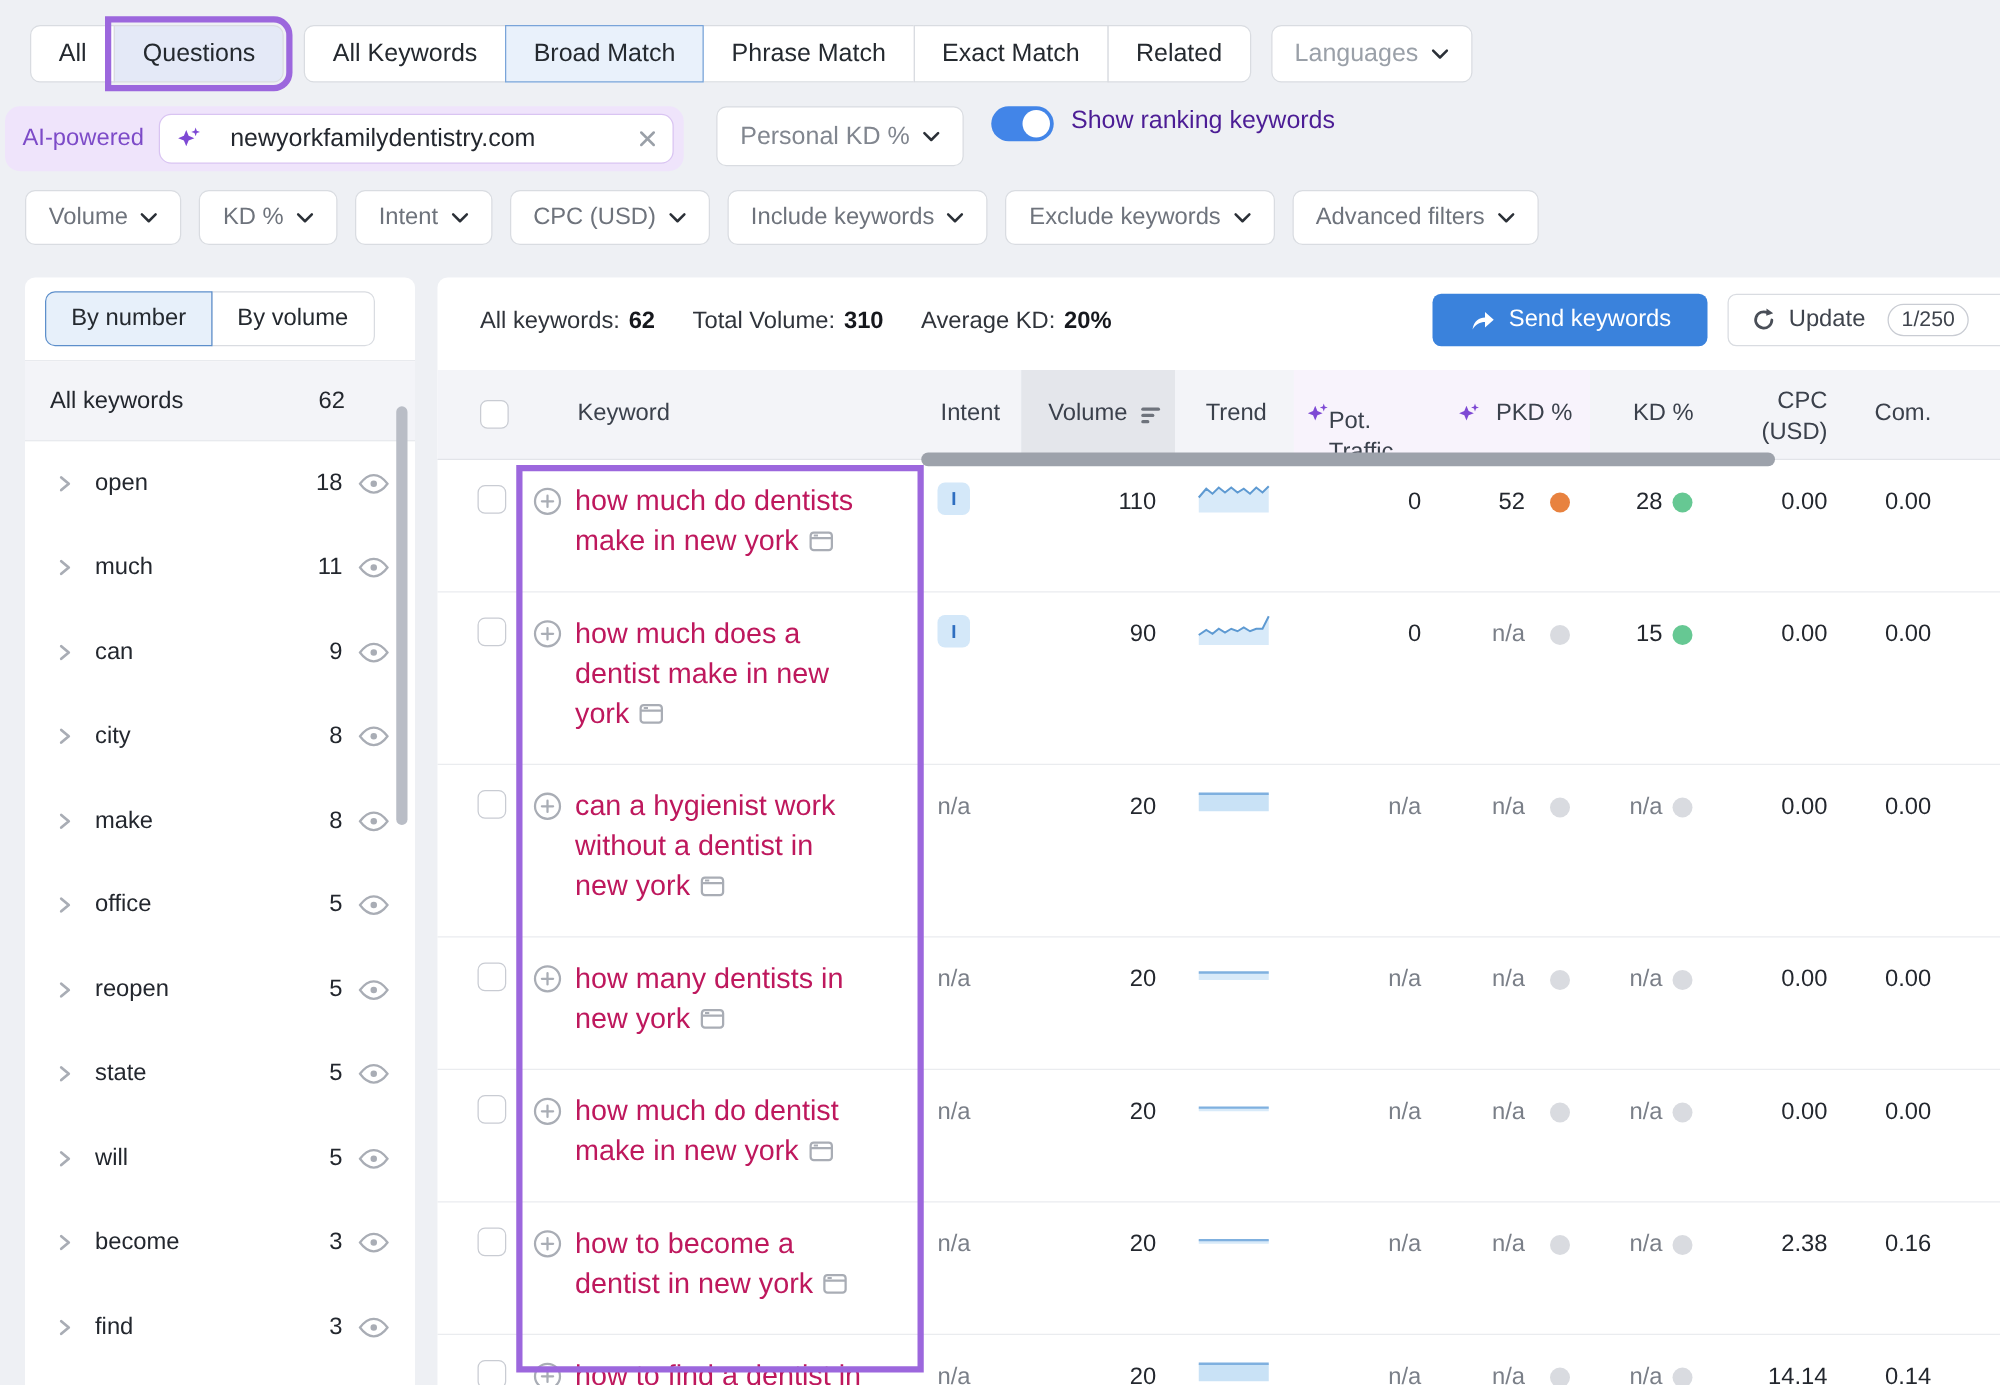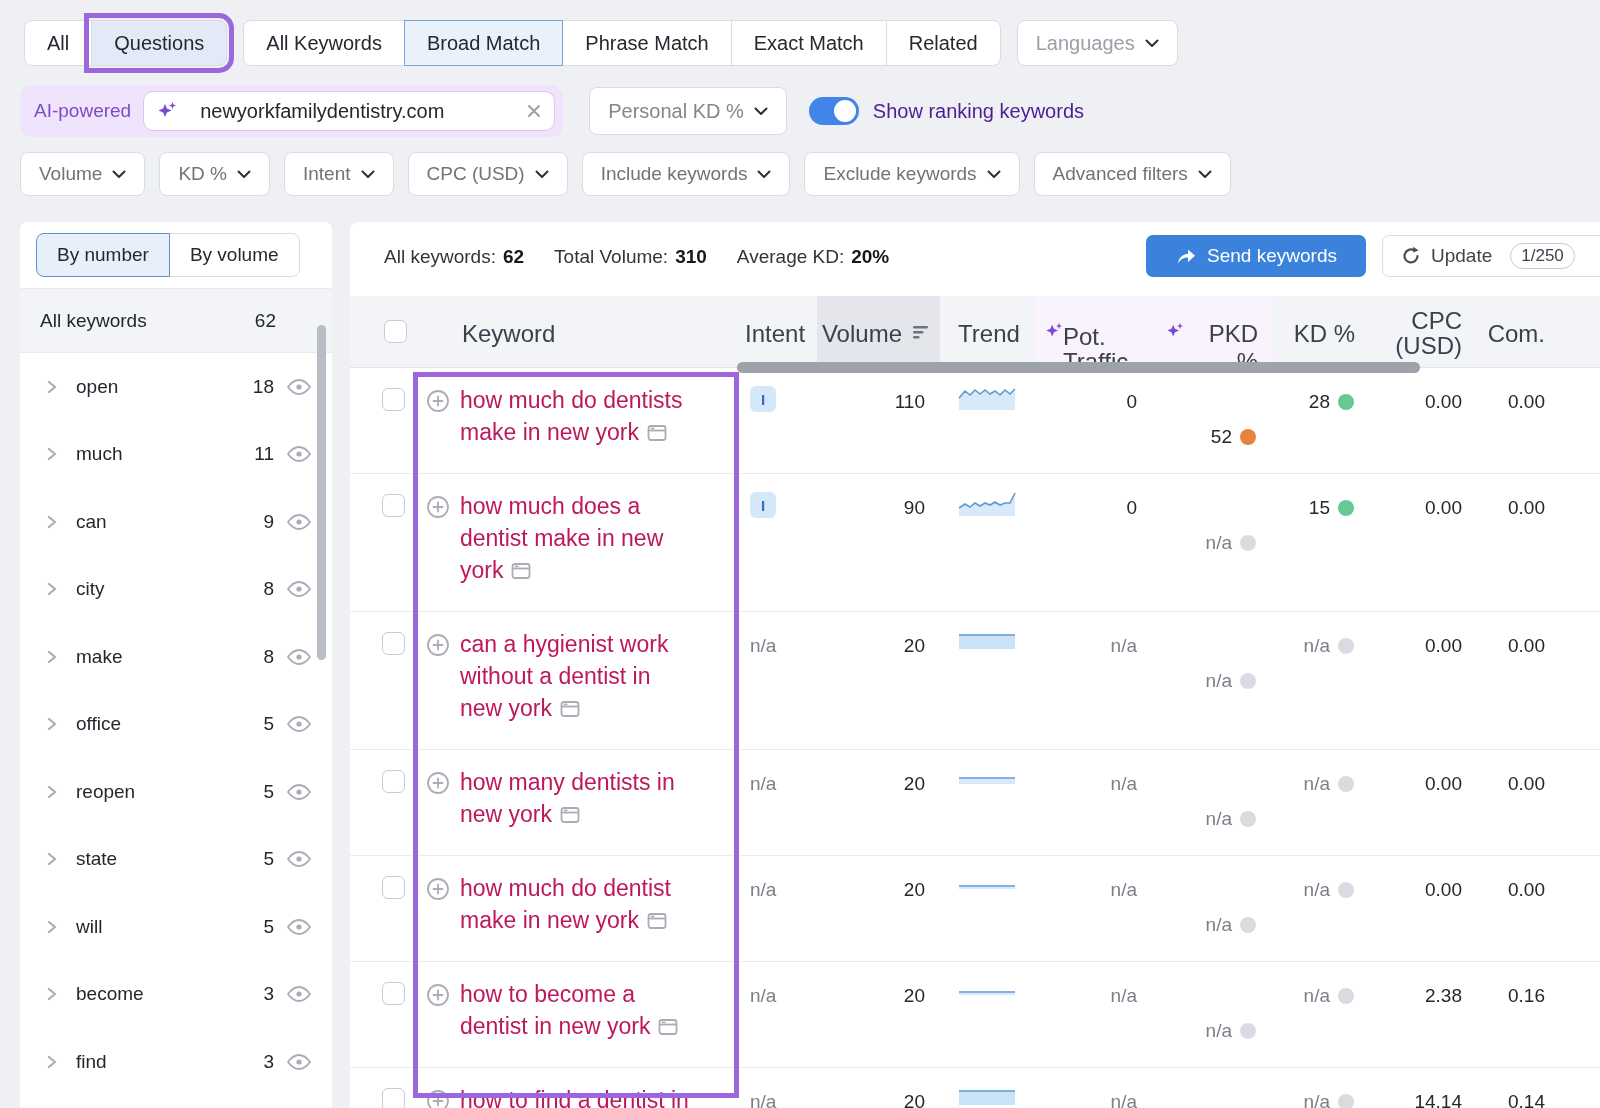--- a/index.html
+++ b/index.html
@@ -16,21 +16,21 @@
   .tab-group .tab:last-child { border-radius:0 8px 8px 0; }
   .tab-group .tab:only-child { border-radius:8px; }
   .tab.q-tab { background:#e4e9f7; outline:5px solid #9c67dd; outline-offset:2px; z-index:2; }
   .tab.active { background:#e9f1fb; border-color:#79a4d9; z-index:1; }
   .dd-btn { height:46px; padding:12px 18px; background:#fff; border:1px solid #d9dce1; border-radius:8px;
             font-family:inherit; font-size:20px; color:#81868f; display:flex; align-items:center; gap:10px;
             margin-left:16px; cursor:pointer; }
   .dd-btn svg { flex:none; }
 
   
-  .search-row { position:absolute; left:20px; top:85px; display:flex; align-items:center; }
+  .search-row { position:absolute; left:4px; top:85px; display:flex; }
   .ai-pill { background:#efe4fb; border-radius:12px; padding:6px 8px 6px 14px; display:flex; align-items:center; }
   .ai-label { color:#7d4bc8; font-size:19px; margin-right:12px; }
   .search-input-wrap { background:#fff; border:1px solid #d9c4f2; border-radius:10px; height:40px; width:412px;
                        display:flex; align-items:center; padding:0 12px; }
   .search-input-wrap input { border:none; outline:none; flex:1; font-family:inherit; font-size:20px; color:#23272e; margin-left:22px; }
   .clear-x { cursor:pointer; display:flex; align-items:center; }
   .pkd-dd { height:48px; margin-left:26px; font-size:20px; }
   .toggle { width:50px; height:28px; border-radius:14px; background:#4285e8; margin-left:22px; position:relative; cursor:pointer; }
   .toggle .knob { position:absolute; right:3px; top:3px; width:22px; height:22px; border-radius:50%; background:#fff; }
   .toggle-label { font-size:20px; color:#4c1d95; margin-left:14px; }
@@ -68,21 +68,21 @@
               justify-content:center; gap:10px; cursor:pointer; }
   .update-btn { position:absolute; left:1032px; top:13px; height:42px; width:260px; border:1px solid #d9dce1;
                 border-radius:7px; background:#fff; font-family:inherit; font-size:19px; color:#3f444d;
                 display:flex; align-items:center; padding-left:18px; gap:10px; cursor:pointer; }
   .update-pill { border:1px solid #c9ccd3; border-radius:13px; padding:2px 10px; font-size:17px; color:#3f444d; margin-left:8px; white-space:nowrap; }
 
   
   .t-head { position:absolute; left:0; top:74px; width:1250px; height:72px; background:#f3f4f8; border-bottom:1px solid #e2e4e9; }
   .hd-volume-bg { position:absolute; left:467px; top:0; width:123px; height:72px; background:#e4e6eb; }
   .hd-ai-bg { position:absolute; left:685px; top:0; width:237px; height:72px; background:#f8f3fc; }
-  .hcell { position:absolute; font-size:24px; color:#3b414c; }
+  .hcell { position:absolute; font-size:19px; color:#3b414c; }
   .h-kw   { left:112px; top:24px; }
   .h-int  { left:395px; top:24px; width:55px; text-align:right; }
   .h-vol  { left:455px; top:24px; width:97px; text-align:right; }
   .sort-ic{ position:absolute; left:562px; top:28px; }
   .h-tr   { left:600px; top:24px; width:78px; text-align:center; }
   .spark1 { position:absolute; left:694px; top:25px; }
   .h-pot  { left:713px; top:28px; width:80px; text-align:left; line-height:25px; }
   .spark2 { position:absolute; left:815px; top:25px; }
   .h-pkd  { left:838px; top:24px; width:70px; text-align:right; }
   .h-kd   { left:930px; top:24px; width:75px; text-align:right; }
@@ -101,21 +101,21 @@
   .kw .serp-ic { display:inline-block; vertical-align:-2px; margin-left:8px; }
   .cell { position:absolute; font-size:19px; color:#23272e; }
   .na { color:#7a7f88; }
   .c-int { left:400px; top:18px; }
   .c-int.na { top:23px; }
   .intent-badge { display:flex; width:26px; height:26px; border-radius:6px; background:#d4e8f9; color:#2f6ec0;
                   font-size:15px; font-weight:bold; align-items:center; justify-content:center; }
   .c-vol { left:460px; top:23px; width:115px; text-align:right; }
   .c-trend { left:608px; top:14px; }
   .c-pot { left:680px; top:23px; width:107px; text-align:right; }
-  .c-pkd { left:770px; top:23px; width:136px; display:flex; justify-content:flex-end; align-items:center; gap:8px;margin-top:35px; }
+  .c-pkd { left:770px; top:23px; width:136px; display:flex; justify-content:flex-end; align-items:center; gap:20px; }
   .c-kd  { left:870px; top:23px; width:134px; display:flex; justify-content:flex-end; align-items:center; gap:8px; }
   .dot { width:16px; height:16px; border-radius:50%; flex:none; }
   .c-cpc { left:1012px; top:23px; width:100px; text-align:right; }
   .c-com { left:1105px; top:23px; width:90px; text-align:right; }
 
   
   .kw-frame { position:absolute; left:63px; top:150px; width:326px; height:726px; border:5px solid #9c67dd;
               z-index:5; pointer-events:none; }
 </style>
 </head>

